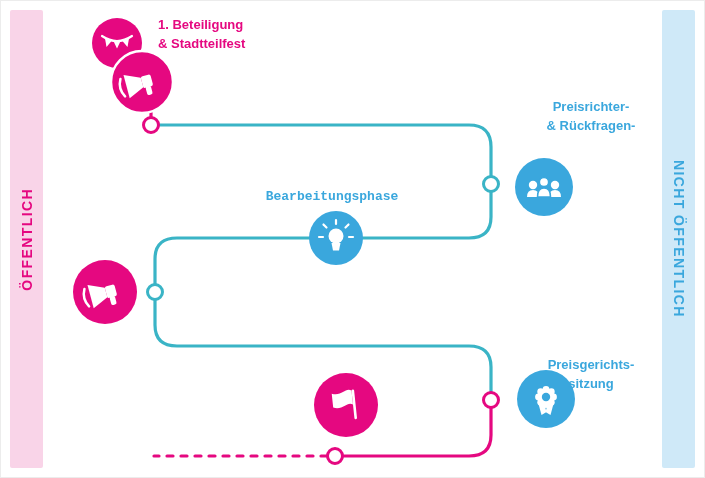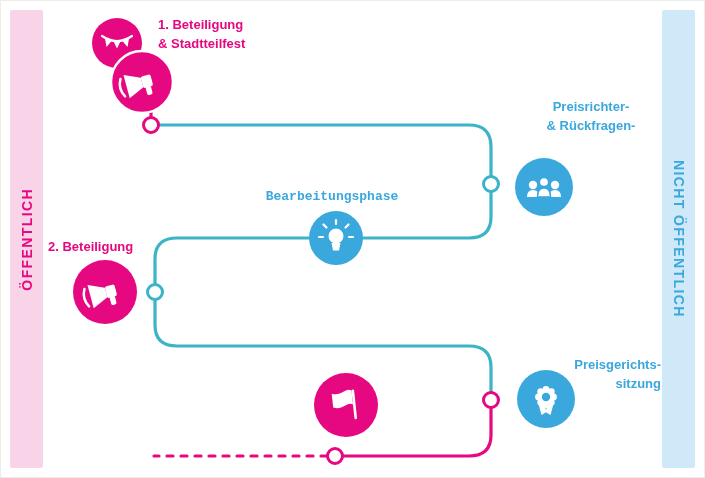--- a/index.html
+++ b/index.html
@@ -160,25 +160,22 @@
 
   <div class="label blue center" style="left:508px;top:88px;width:164px;">
     <div>Preisrichter-</div>
     <div>&amp; Rückfragen-</div>
   </div>
 
   <div class="label blue center" style="left:241px;top:178px;width:180px;font-family:Liberation Mono, monospace;">
     <div>Bearbeitungsphase</div>
   </div>
 
-  <div class="label pink" style="left:47px;top:236px;">
-    <div>2. Beteiligung</div>
-  </div>
 
-  <div class="label blue center" style="left:520px;top:346px;width:140px;text-align:right;">
+  <div class="label blue center" style="left:520px;top:346px;width:140px;">
     <div>Preisgerichts-</div>
     <div>sitzung</div>
   </div>
 
   <div class="label pink center" style="left:198px;top:397px;width:112px;">
   </div>
 
 </div>
 
 </body></html>

